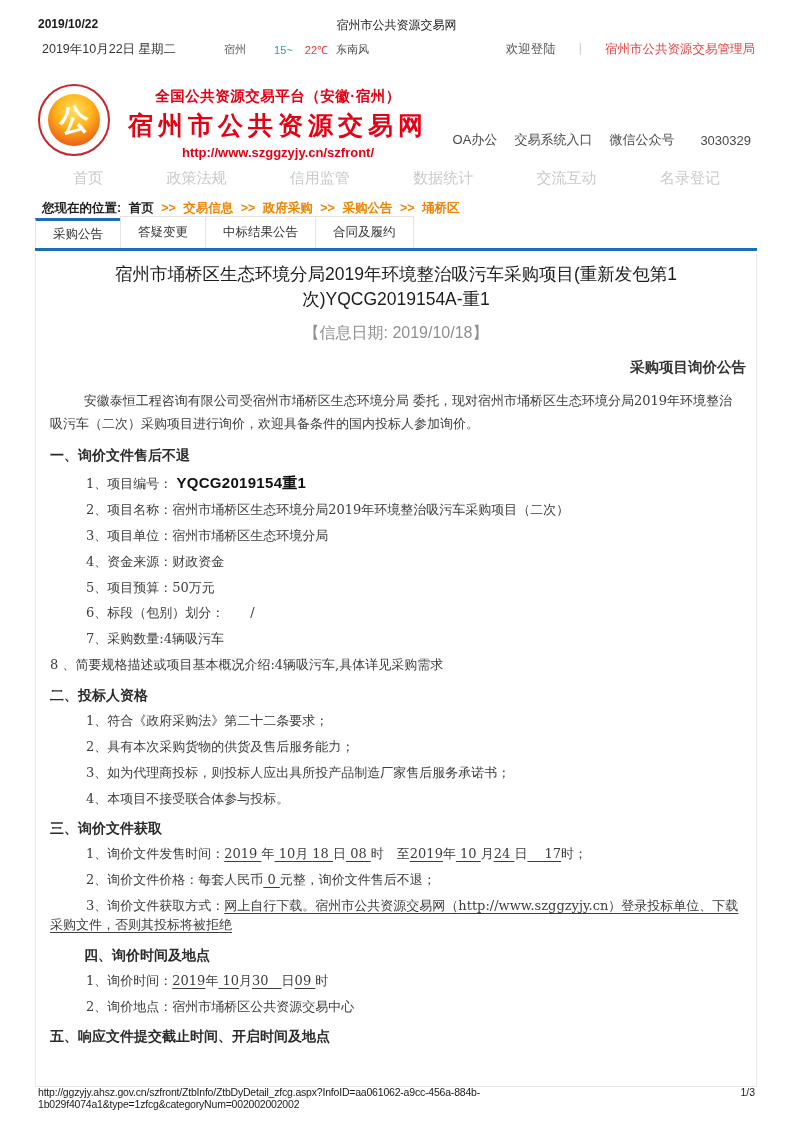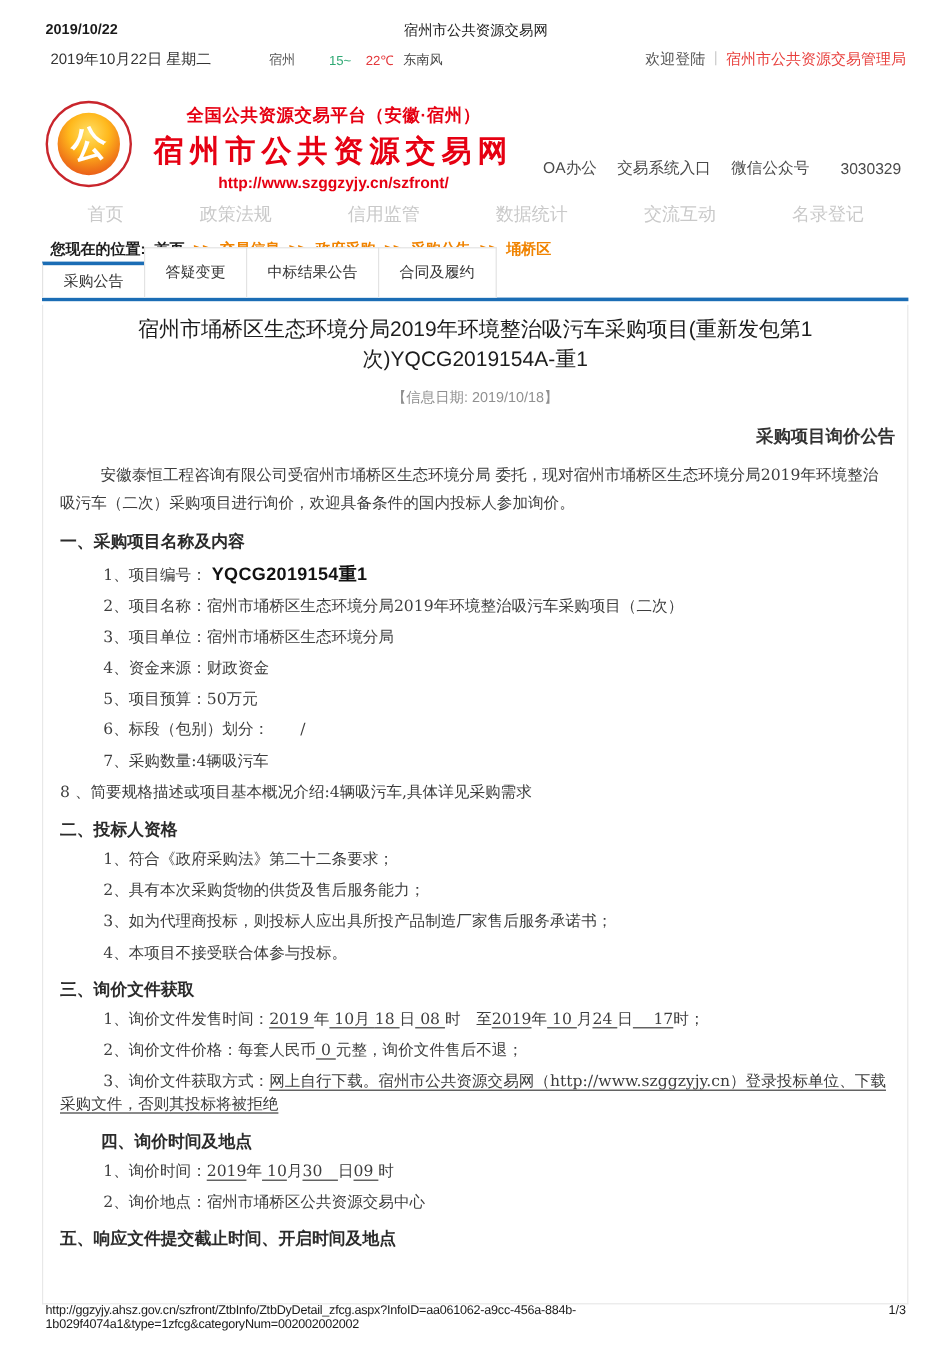--- a/index.html
+++ b/index.html
@@ -18,21 +18,21 @@
   .print-footer .url { letter-spacing: -0.2px; }
 
   
   .info-bar { position: absolute; top: 41px; left: 42px; right: 38px; display: flex; align-items: center; font-size: 12px; color: #333; }
   .info-bar .date { font-size: 12.5px; color: #333; }
   .info-bar .city { margin-left: 48px; font-size: 11px; color: #555; }
   .info-bar .temp { margin-left: 28px; font-size: 11px; }
   .temp-low { color: #2fa974; }
   .temp-high { color: #e4393c; margin-left: 12px; }
   .info-bar .wind { margin-left: 8px; font-size: 11px; color: #444; }
-  .info-bar .login { margin-left: auto; display: flex; align-items: flex-start; gap: 7px; font-size: 12.5px; }
+  .info-bar .login { margin-left: auto; display: flex; align-items: flex-start; gap: 23px; font-size: 12.5px; }
   .info-bar .welcome { color: #555; }
   .info-bar .divider { color: #ccc; }
   .info-bar .org { color: #e8403d; }
 
   
   .logo-badge { position: absolute; top: 84px; left: 38px; width: 72px; height: 72px; border-radius: 50%;
     border: 2px solid #c9252c; background: #fff; display: flex; align-items: center; justify-content: center; }
   .logo-inner { width: 52px; height: 52px; border-radius: 50%;
     background: radial-gradient(circle at 50% 32%, #ffe066 0%, #ffb81c 38%, #f07818 68%, #e23a1a 100%);
     display: flex; align-items: center; justify-content: center; }
@@ -50,31 +50,31 @@
   .nav-item { font-size: 15px; color: #c9c9c9; }
 
   
   .breadcrumb { position: absolute; top: 200px; left: 42px; font-size: 12.5px; font-weight: 700; color: #1f1f1f; white-space: nowrap; }
   .breadcrumb span { margin-right: 4px; }
   .breadcrumb .sep { color: #f08300; }
   .breadcrumb .bc-link { color: #f08300; }
 
   
   .tabs { position: absolute; top: 221px; left: 35px; right: 36px; display: flex; align-items: flex-end; border-bottom: 3px solid #1b6db5; height: 30px; }
-  .tab { height: 42px; display: flex; align-items: center; padding: 0 17px; font-size: 12.5px; color: #333;
+  .tab { height: 32px; display: flex; align-items: center; padding: 0 17px; font-size: 12.5px; color: #333;
     border: 1px solid #e3e3e3; border-bottom: none; margin-left: -1px; background: #fff; }
   .tab:first-child { margin-left: 0; }
   .tab.active { border-top: 3px solid #1b6db5; height: 30px; }
 
   
   .content { position: absolute; top: 254px; left: 35px; right: 36px; bottom: 35px;
     border-left: 1px solid #e8e8e8; border-right: 1px solid #e8e8e8; border-bottom: 1px solid #e8e8e8;
     overflow: hidden; padding: 0 10px; }
   .page-title { margin: 8px 52px 0; text-align: center; font-size: 17.5px; font-weight: 500; line-height: 1.45; color: #1c1c1c; }
-  .info-date { text-align: center; font-size: 12px; color: #909090; margin-top: 10px; }
+  .info-date { text-align: center; font-size: 16px; color: #909090; margin-top: 10px; }
   .doc-title { text-align: center; font-size: 15.5px; font-weight: 700; color: #333; margin-top: 20px; font-family: "DejaVu Serif", serif; }
   .doc-subtitle { text-align: right; font-size: 14.5px; font-weight: 700; color: #333; margin-top: 14px; font-family: "DejaVu Serif", serif; }
   .intro { font-family: "DejaVu Serif", serif; font-size: 13px; color: #3d3d3d; line-height: 1.75; text-indent: 2.6em; margin: 13px 4px 0; }
   .sec-heading { font-size: 14px; font-weight: 700; color: #2b2b2b; margin: 12px 0 0 4px; }
   .sec-heading.indent { margin-left: 38px; }
   .doc-item { font-family: "DejaVu Serif", serif; font-size: 13px; color: #3d3d3d; margin: 7px 4px 0; padding-left: 36px; line-height: 1.45; }
   .doc-item.flush { padding-left: 0; }
   .doc-item.wrap { padding-left: 0; text-indent: 36px; }
   .doc-item u { text-underline-offset: 3px; }
   .seg-b { font-family: "Liberation Sans", sans-serif; font-weight: 700; font-size: 15px; color: #111; letter-spacing: 0.3px; }
@@ -142,21 +142,21 @@
   <div class="tab">中标结果公告</div>
   <div class="tab">合同及履约</div>
 </div>
 
 <div class="content">
   <div class="page-title">宿州市埇桥区生态环境分局2019年环境整治吸污车采购项目(重新发包第1次)YQCG2019154A-重1</div>
   <div class="info-date">【信息日期: 2019/10/18】</div>
   <div class="doc-subtitle">采购项目询价公告</div>
   <p class="intro">安徽泰恒工程咨询有限公司受宿州市埇桥区生态环境分局 委托，现对宿州市埇桥区生态环境分局2019年环境整治吸污车（二次）采购项目进行询价，欢迎具备条件的国内投标人参加询价。</p>
   <div>
-      <div class="sec-heading">一、采购项目名称及内容</div>
+      <div class="sec-heading">一、询价文件售后不退</div>
       <p class="doc-item"><span>1、项目编号：  </span><span class="seg-b">YQCG2019154重1</span></p>
       <p class="doc-item">2、项目名称：宿州市埇桥区生态环境分局2019年环境整治吸污车采购项目（二次）</p>
       <p class="doc-item">3、项目单位：宿州市埇桥区生态环境分局</p>
       <p class="doc-item">4、资金来源：财政资金</p>
       <p class="doc-item">5、项目预算：50万元</p>
       <p class="doc-item">6、标段（包别）划分：　　/</p>
       <p class="doc-item">7、采购数量:4辆吸污车</p>
       <p class="doc-item flush">8 、简要规格描述或项目基本概况介绍:4辆吸污车,具体详见采购需求</p>
       <div class="sec-heading">二、投标人资格</div>
       <p class="doc-item">1、符合《政府采购法》第二十二条要求；</p>

